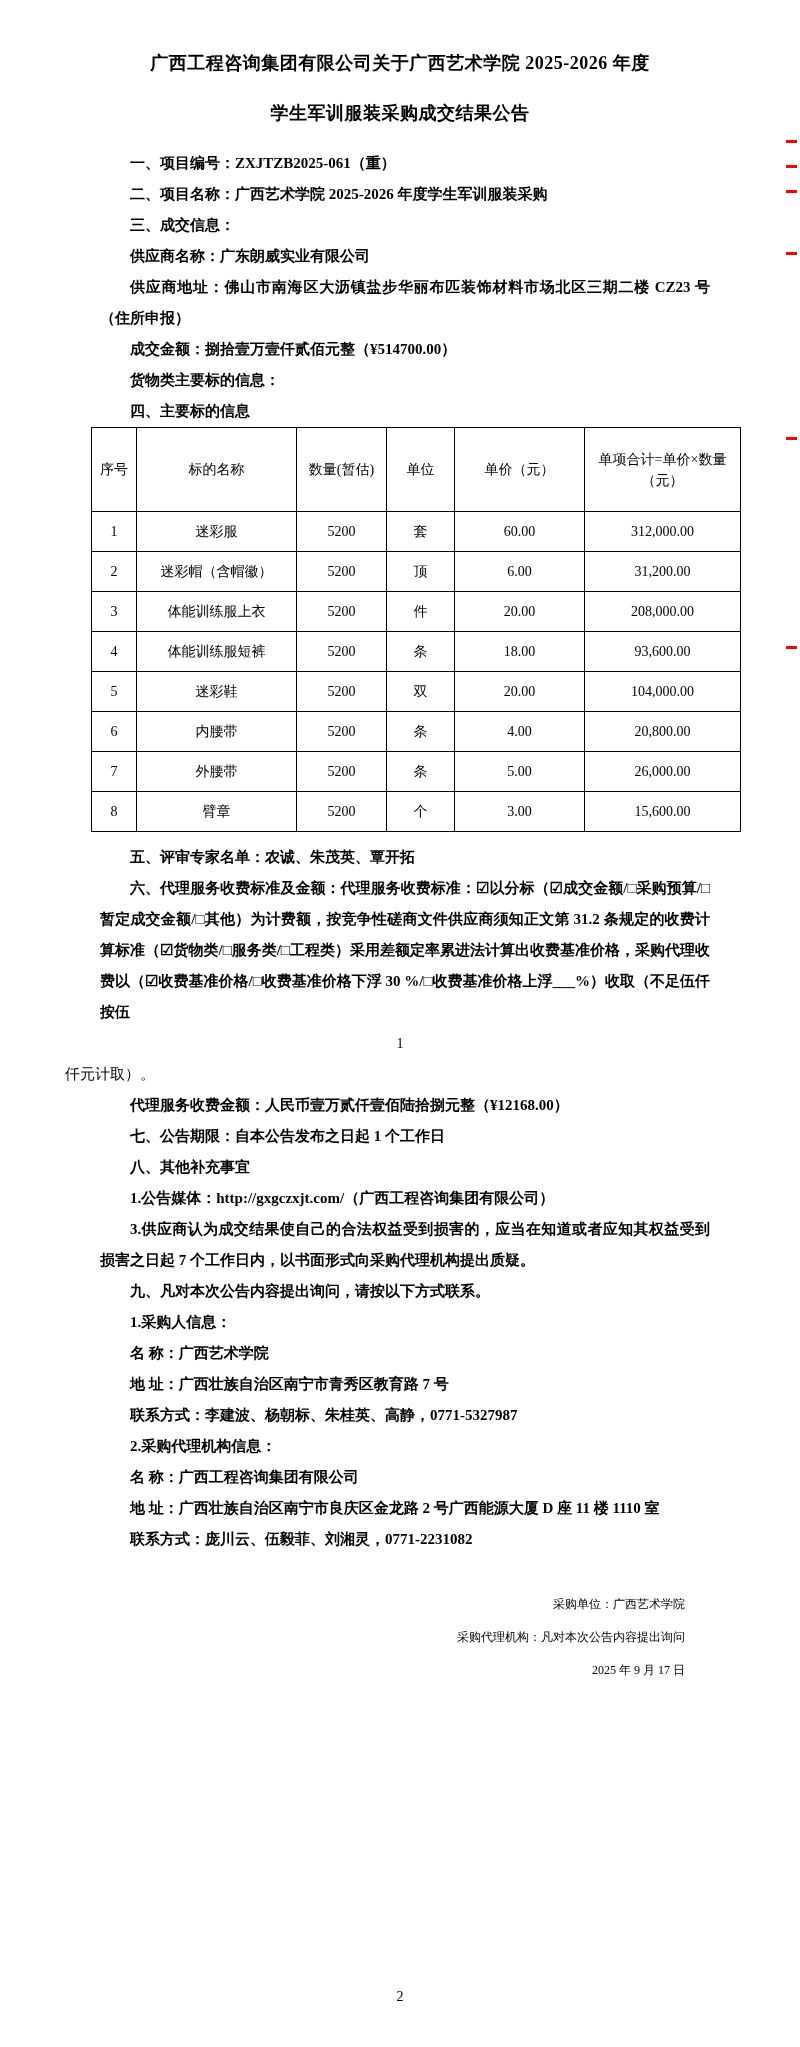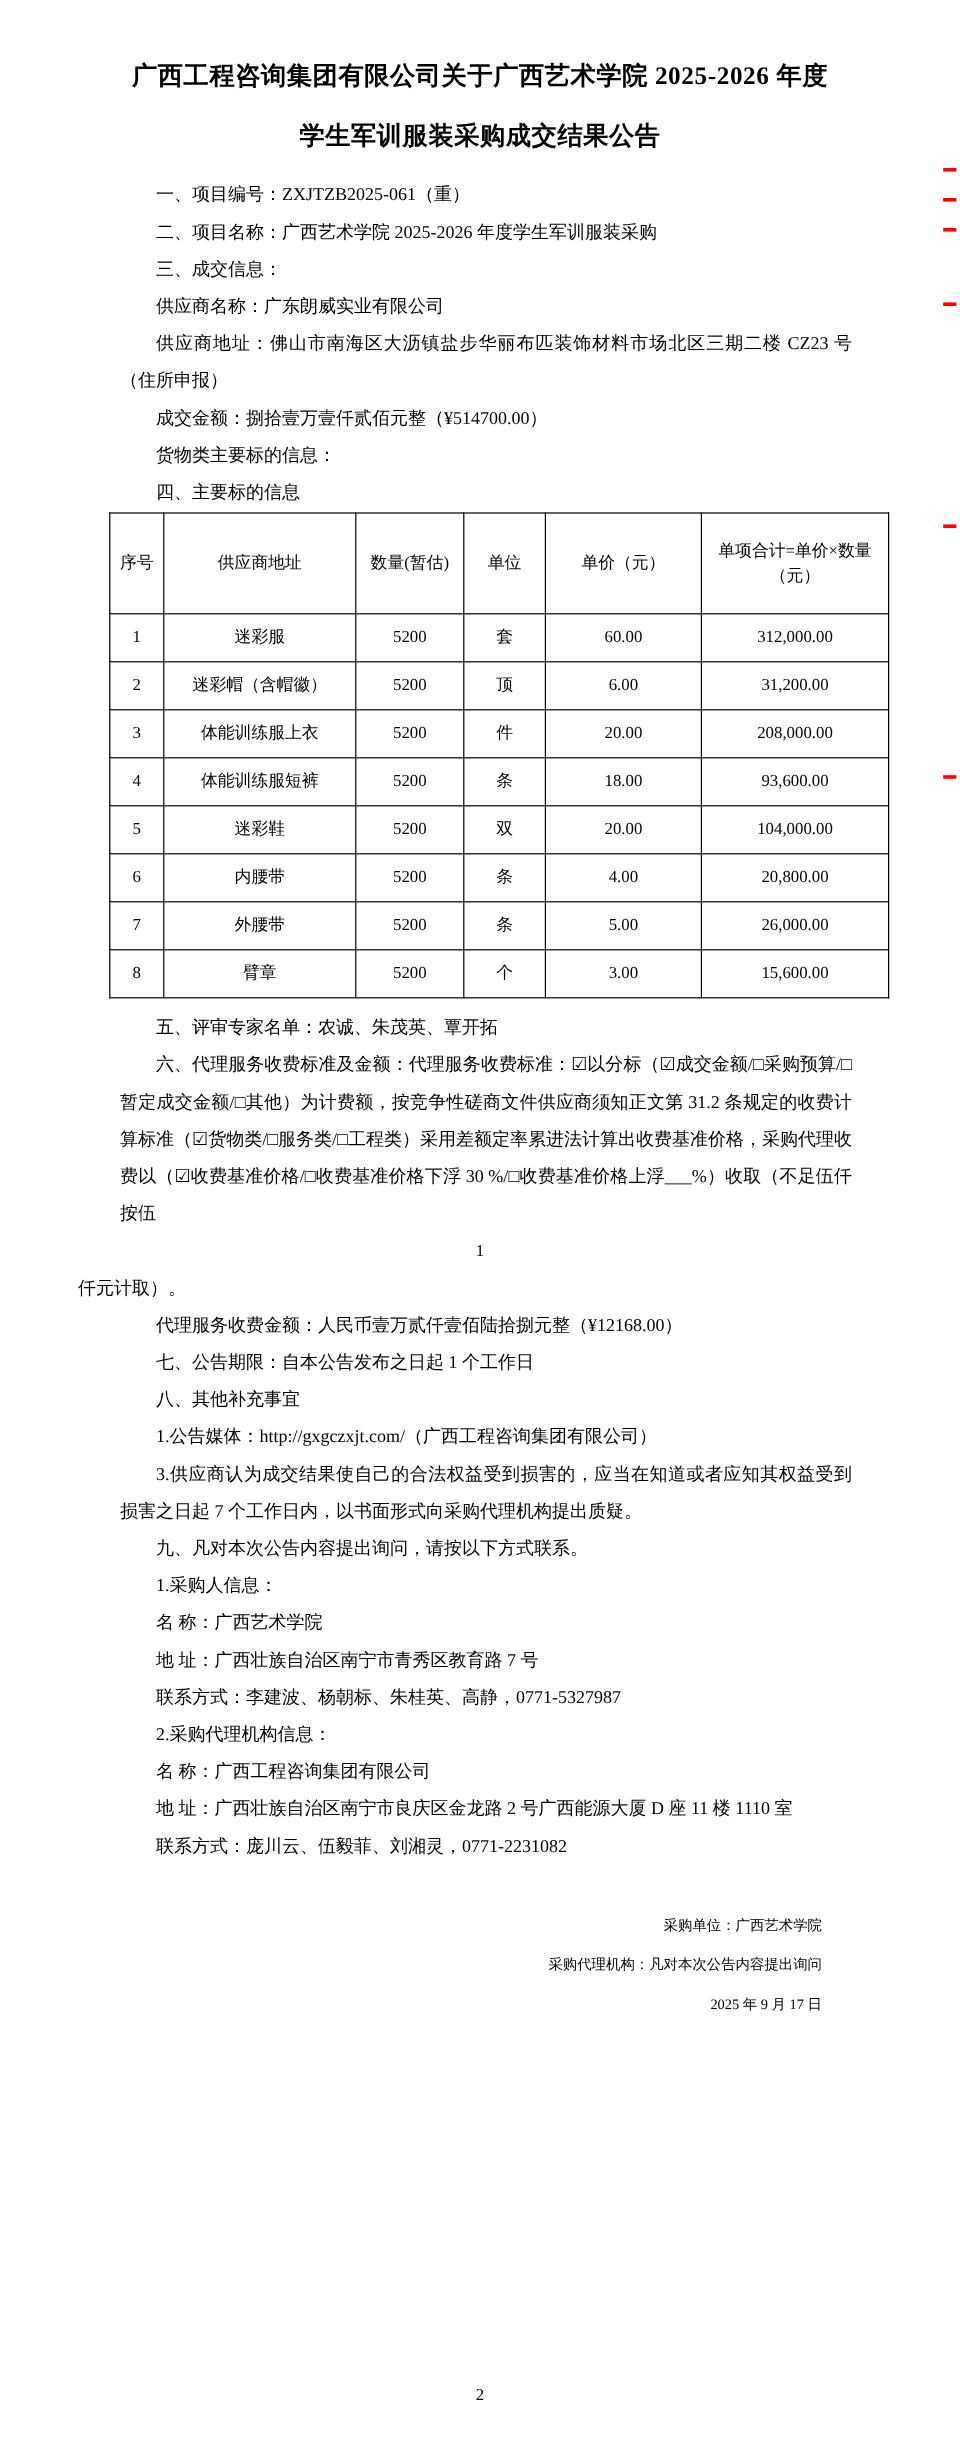--- a/index.html
+++ b/index.html
@@ -11,34 +11,34 @@
     margin: 0 auto;
     background: #ffffff;
     color: #000000;
     font-family: "Liberation Serif", "DejaVu Serif", serif;
     overflow: hidden;
     padding: 38px 65px 0 65px;
   }
   .doc-title {
     text-align: center;
     font-weight: bold;
-    font-size: 21px;
+    font-size: 18px;
     line-height: 50px;
     letter-spacing: 0.5px;
   }
   .body-text {
     margin-top: 10px;
     font-size: 15px;
     line-height: 31px;
   }
   .para {
     margin: 0 25px 0 35px;
     text-align: justify;
   }
-  .para.indent { text-indent: 2em; }
+  .para.indent { text-indent: 2em; font-weight: bold; }
   .para.no-indent { text-indent: 0; margin-left: 0; }
   .page-marker {
     text-align: center;
     font-size: 14px;
     line-height: 31px;
   }
   table.doc-table {
     border-collapse: collapse;
     table-layout: fixed;
     width: 649px;
@@ -109,21 +109,21 @@
         <col style="width:45px">
           <col style="width:160px">
           <col style="width:90px">
         <col style="width:68px">
           <col style="width:130px">
           <col style="width:156px">
       </colgroup>
       <thead>
         <tr>
           <th>序号</th>
-          <th>供应商地址</th>
+          <th>标的名称</th>
           <th>数量(暂估)</th>
           <th>单位</th>
           <th>单价（元）</th>
           <th>单项合计=单价×数量（元）</th>
         </tr>
       </thead>
       <tbody>
         <tr>
           <td>1</td>
           <td>迷彩服</td>

